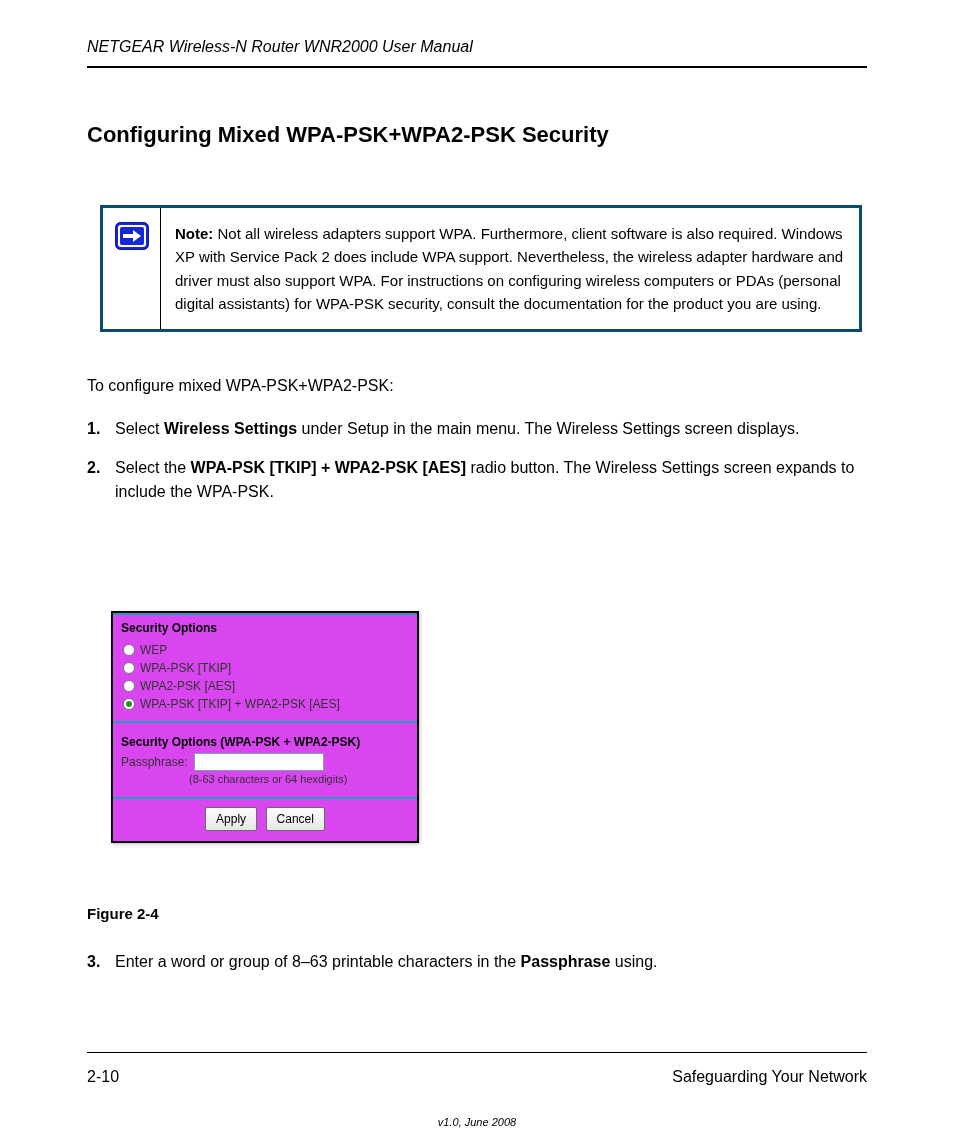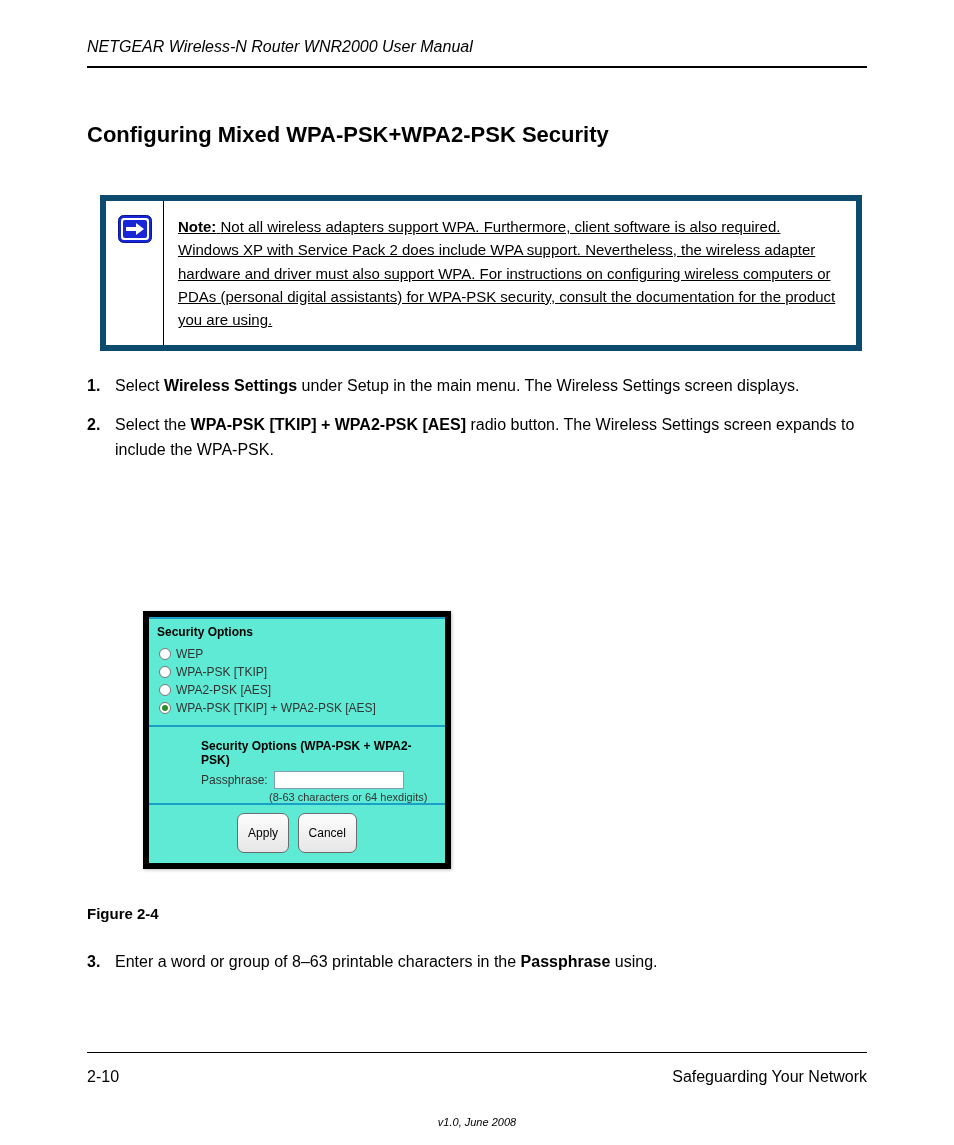--- a/index.html
+++ b/index.html
@@ -5,48 +5,48 @@
   * { box-sizing: border-box; margin: 0; padding: 0; }
   html, body { width: 954px; height: 1145px; background: #fff; font-family: Arial, Helvetica, sans-serif; color: #000; }
   .page { position: relative; width: 954px; height: 1145px; }
 
   .header-area { position: absolute; left: 87px; right: 87px; top: 38px; }
   .header-title { font-style: italic; font-size: 16px; color: #000; }
   .header-rule { border: none; border-top: 2px solid #000; margin-top: 10px; }
 
   .section-heading { position: absolute; left: 87px; top: 122px; font-size: 22px; font-weight: bold; font-family: Arial, sans-serif; }
 
-  .note-box { position: absolute; left: 100px; top: 195px; width: 762px; border: 6px solid #0c4a6e; text-decoration: underline; }
+  .note-box { position: absolute; left: 100px; top: 205px; width: 762px; border: 3px solid #0c4a6e; }
   .note-row { display: flex; }
   .note-icon-cell { width: 58px; border-right: 1px solid #000; display: flex; align-items: flex-start; justify-content: center; padding-top: 14px; padding-bottom: 14px; }
   .note-text-cell { flex: 1; padding: 14px 14px 14px 14px; font-size: 15px; line-height: 1.55; }
   .note-icon { width: 34px; height: 28px; }
 
   .body-text { position: absolute; left: 87px; top: 374px; width: 780px; font-size: 16px; line-height: 1.55; }
   .body-text p { margin-bottom: 18px; }
   .body-text .step { display: flex; }
   .body-text .step-num { width: 28px; font-weight: bold; flex-shrink: 0; }
   .body-text .step-body { flex: 1; }
   .body-text strong { font-weight: bold; }
 
   
-  .panel-wrap { position: absolute; left: 143px; top: 611px; width: 308px; border: 6px solid #000000; background: #5eead4; box-shadow: 1px 1px 3px rgba(0,0,0,0.25); }
+  .panel-wrap { position: absolute; left: 111px; top: 611px; width: 308px; border: 2px solid #000000; background: #d946ef; box-shadow: 1px 1px 3px rgba(0,0,0,0.25); }
   .panel-section { padding: 0; }
   .panel-hr-blue { border: none; border-top: 2px solid #1aa0c7; margin: 0; }
   .panel-title { font-family: Arial, sans-serif; font-weight: bold; font-size: 12px; padding: 6px 8px 4px 8px; color: #000; }
   .radio-list { padding: 2px 6px 8px 10px; }
   .radio-item { display: flex; align-items: center; gap: 5px; font-size: 12px; color: #333; padding: 2px 0; }
   .radio-circle { width: 12px; height: 12px; border: 1px solid #777; border-radius: 50%; background: #fff; display: inline-flex; align-items: center; justify-content: center; flex-shrink:0; }
   .radio-dot { width: 6px; height: 6px; border-radius: 50%; background: #2a8f2a; }
-  .sub-panel { padding: 6px 8px 0 8px; margin-left: 44px; }
+  .sub-panel { padding: 6px 8px 12px 8px; }
   .pass-row { display: flex; align-items: center; gap: 6px; font-size: 12px; color: #333; }
   .pass-input { width: 130px; height: 18px; border: 1px solid #7e9db9; background: #fff; }
   .pass-hint { font-size: 11px; color: #333; padding-left: 68px; padding-top: 2px; }
   .btn-row { text-align: center; padding: 8px 0 10px 0; }
-  .btn { display: inline-block; font-size: 12px; font-family: Arial, sans-serif; padding: 12px 10px; border: 1px solid #6b6b6b; background: linear-gradient(#fdfdfd,#e6e6e6); margin: 0 2px; border-radius: 7px; }
+  .btn { display: inline-block; font-size: 12px; font-family: Arial, sans-serif; padding: 4px 10px; border: 1px solid #6b6b6b; background: linear-gradient(#fdfdfd,#e6e6e6); margin: 0 2px; border-radius: 2px; }
 
   .figure-caption { position: absolute; left: 87px; top: 905px; font-size: 15px; font-weight: bold; }
 
   .step3 { position: absolute; left: 87px; top: 950px; width: 780px; font-size: 16px; line-height: 1.55; }
   .step3 .step { display: flex; }
   .step3 .step-num { width: 28px; font-weight: bold; flex-shrink:0; }
   .step3 .step-body { flex: 1; }
 
   .footer-rule { position: absolute; left: 87px; right: 87px; top: 1052px; border: none; border-top: 1.5px solid #000; }
   .footer-left { position: absolute; left: 87px; top: 1068px; font-size: 16px; }
@@ -75,20 +75,21 @@
           <path d="M8 12 h10 v-4 l8 6 -8 6 v-4 H8 z" fill="#fff"></path>
         </svg>
       </div>
       <div class="note-text-cell">
         <span><strong>Note:</strong> <span>Not all wireless adapters support WPA. Furthermore, client software is also required. Windows XP with Service Pack 2 does include WPA support. Nevertheless, the wireless adapter hardware and driver must also support WPA. For instructions on configuring wireless computers or PDAs (personal digital assistants) for WPA-PSK security, consult the documentation for the product you are using.</span></span>
       </div>
     </div>
   </div>
 
   <div class="body-text">
+    <p>To configure mixed WPA-PSK+WPA2-PSK:</p>
     <div class="step">
       <div class="step-num">1.</div>
       <div class="step-body">
         <span>Select </span><strong>Wireless Settings</strong><span> under Setup in the main menu. The Wireless Settings screen displays.</span>
       </div>
     </div>
     <div style="height:14px"></div>
     <div class="step">
       <div class="step-num">2.</div>
       <div class="step-body">

